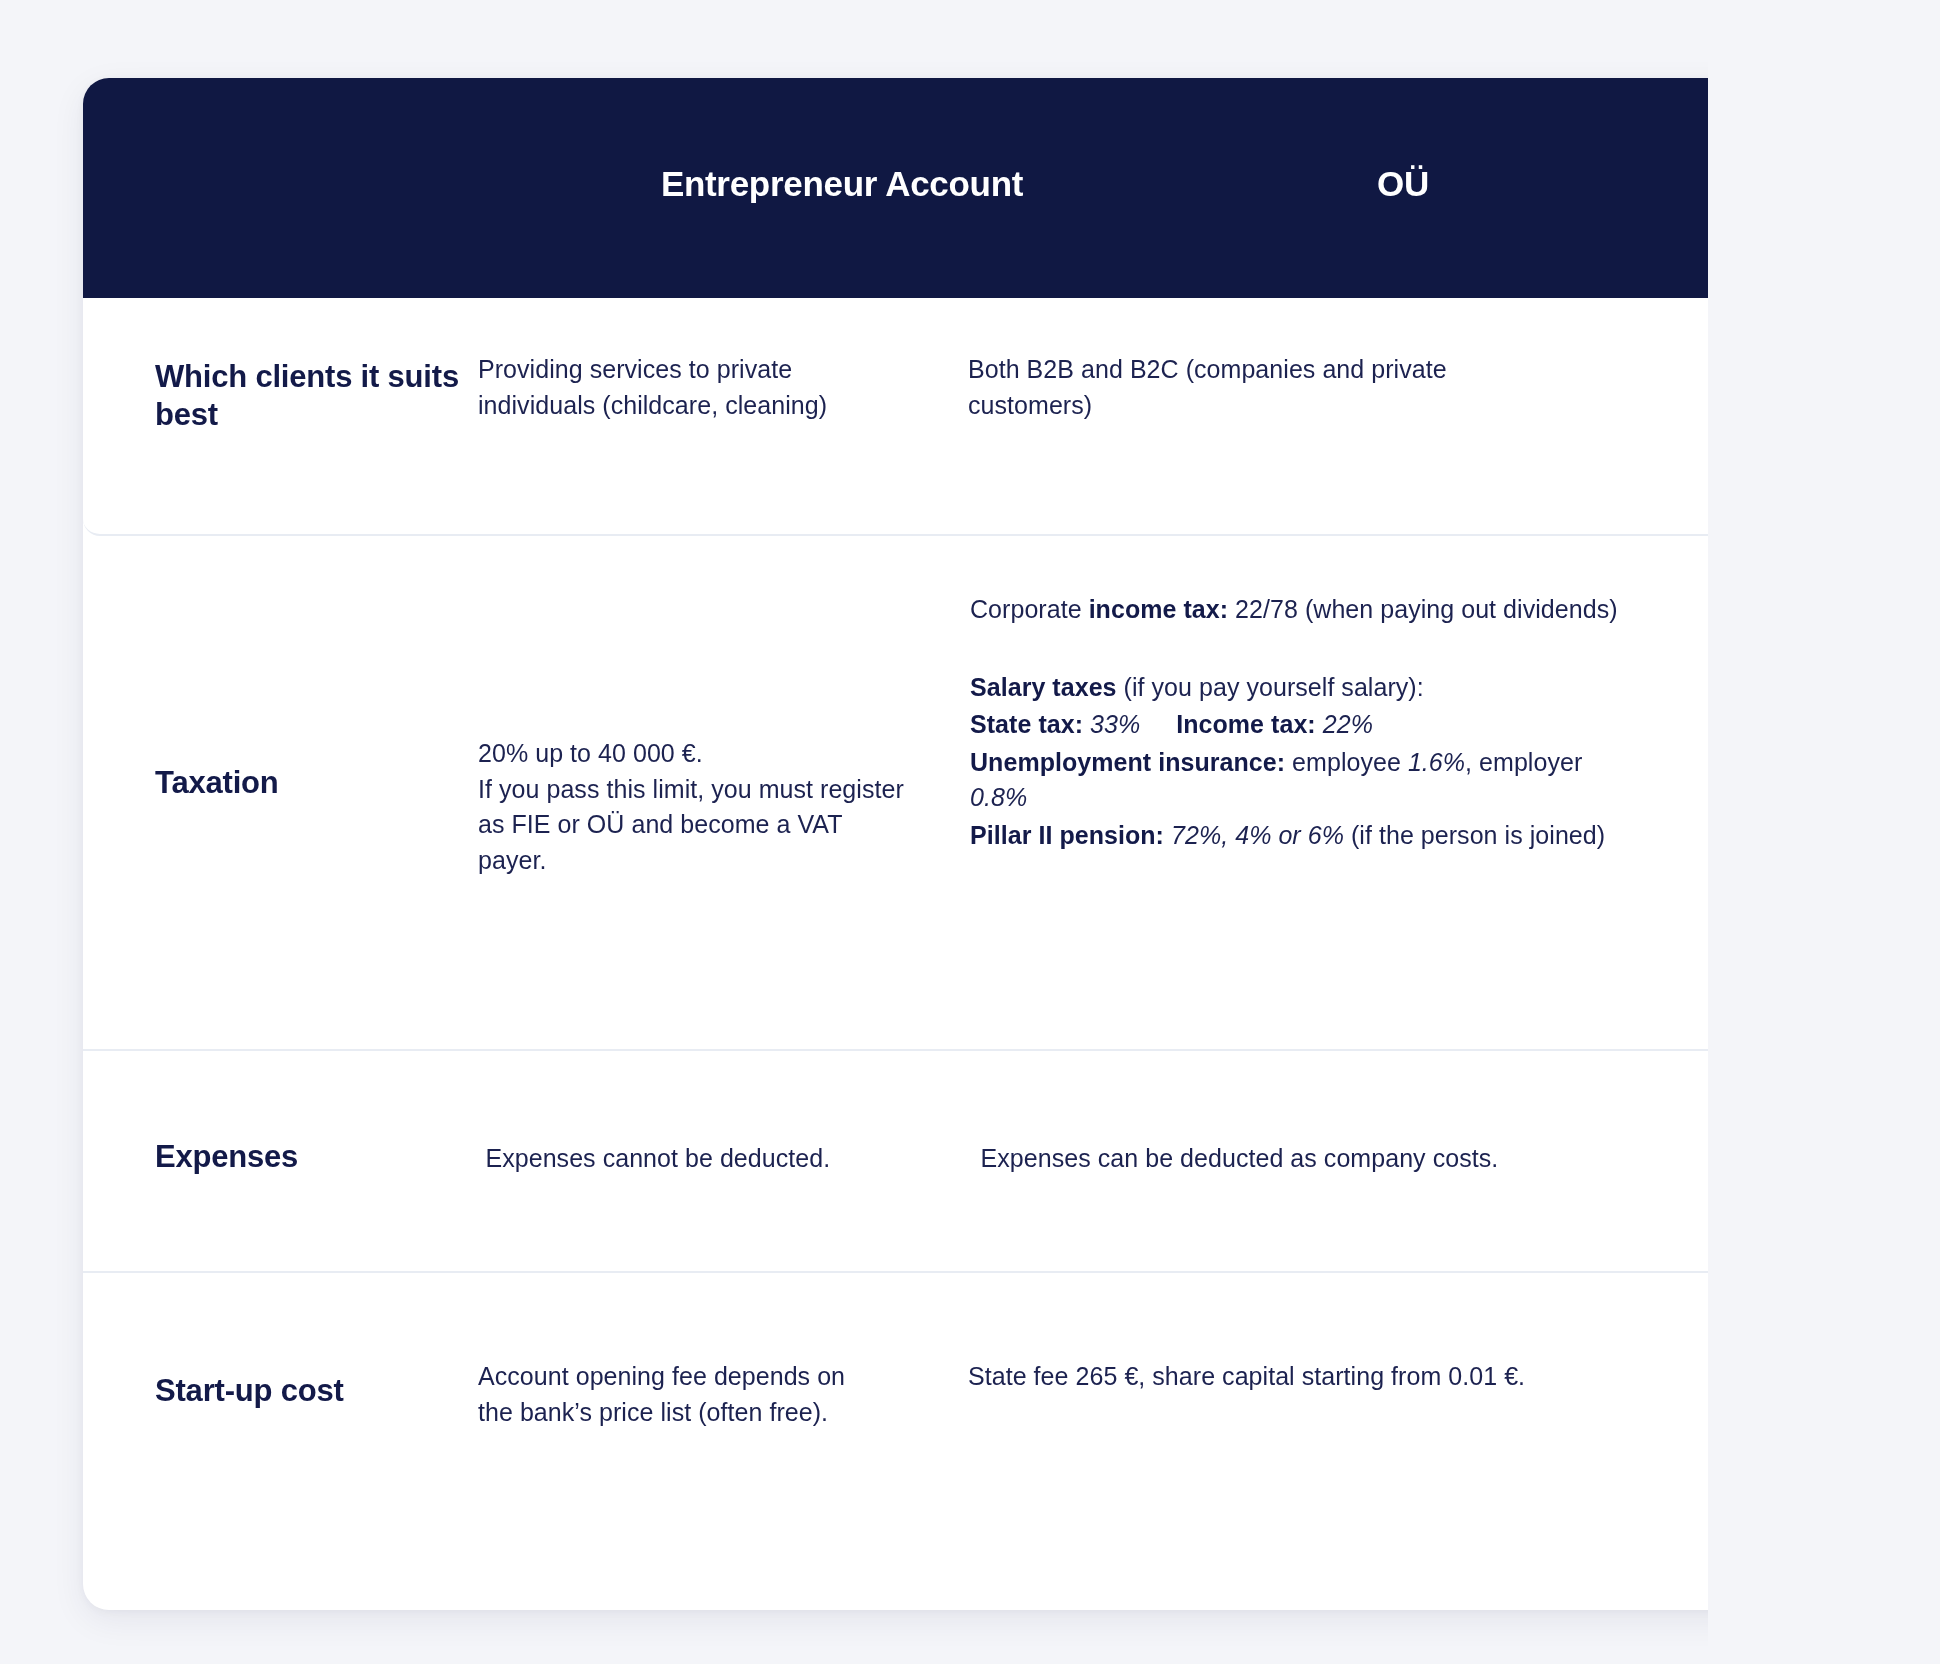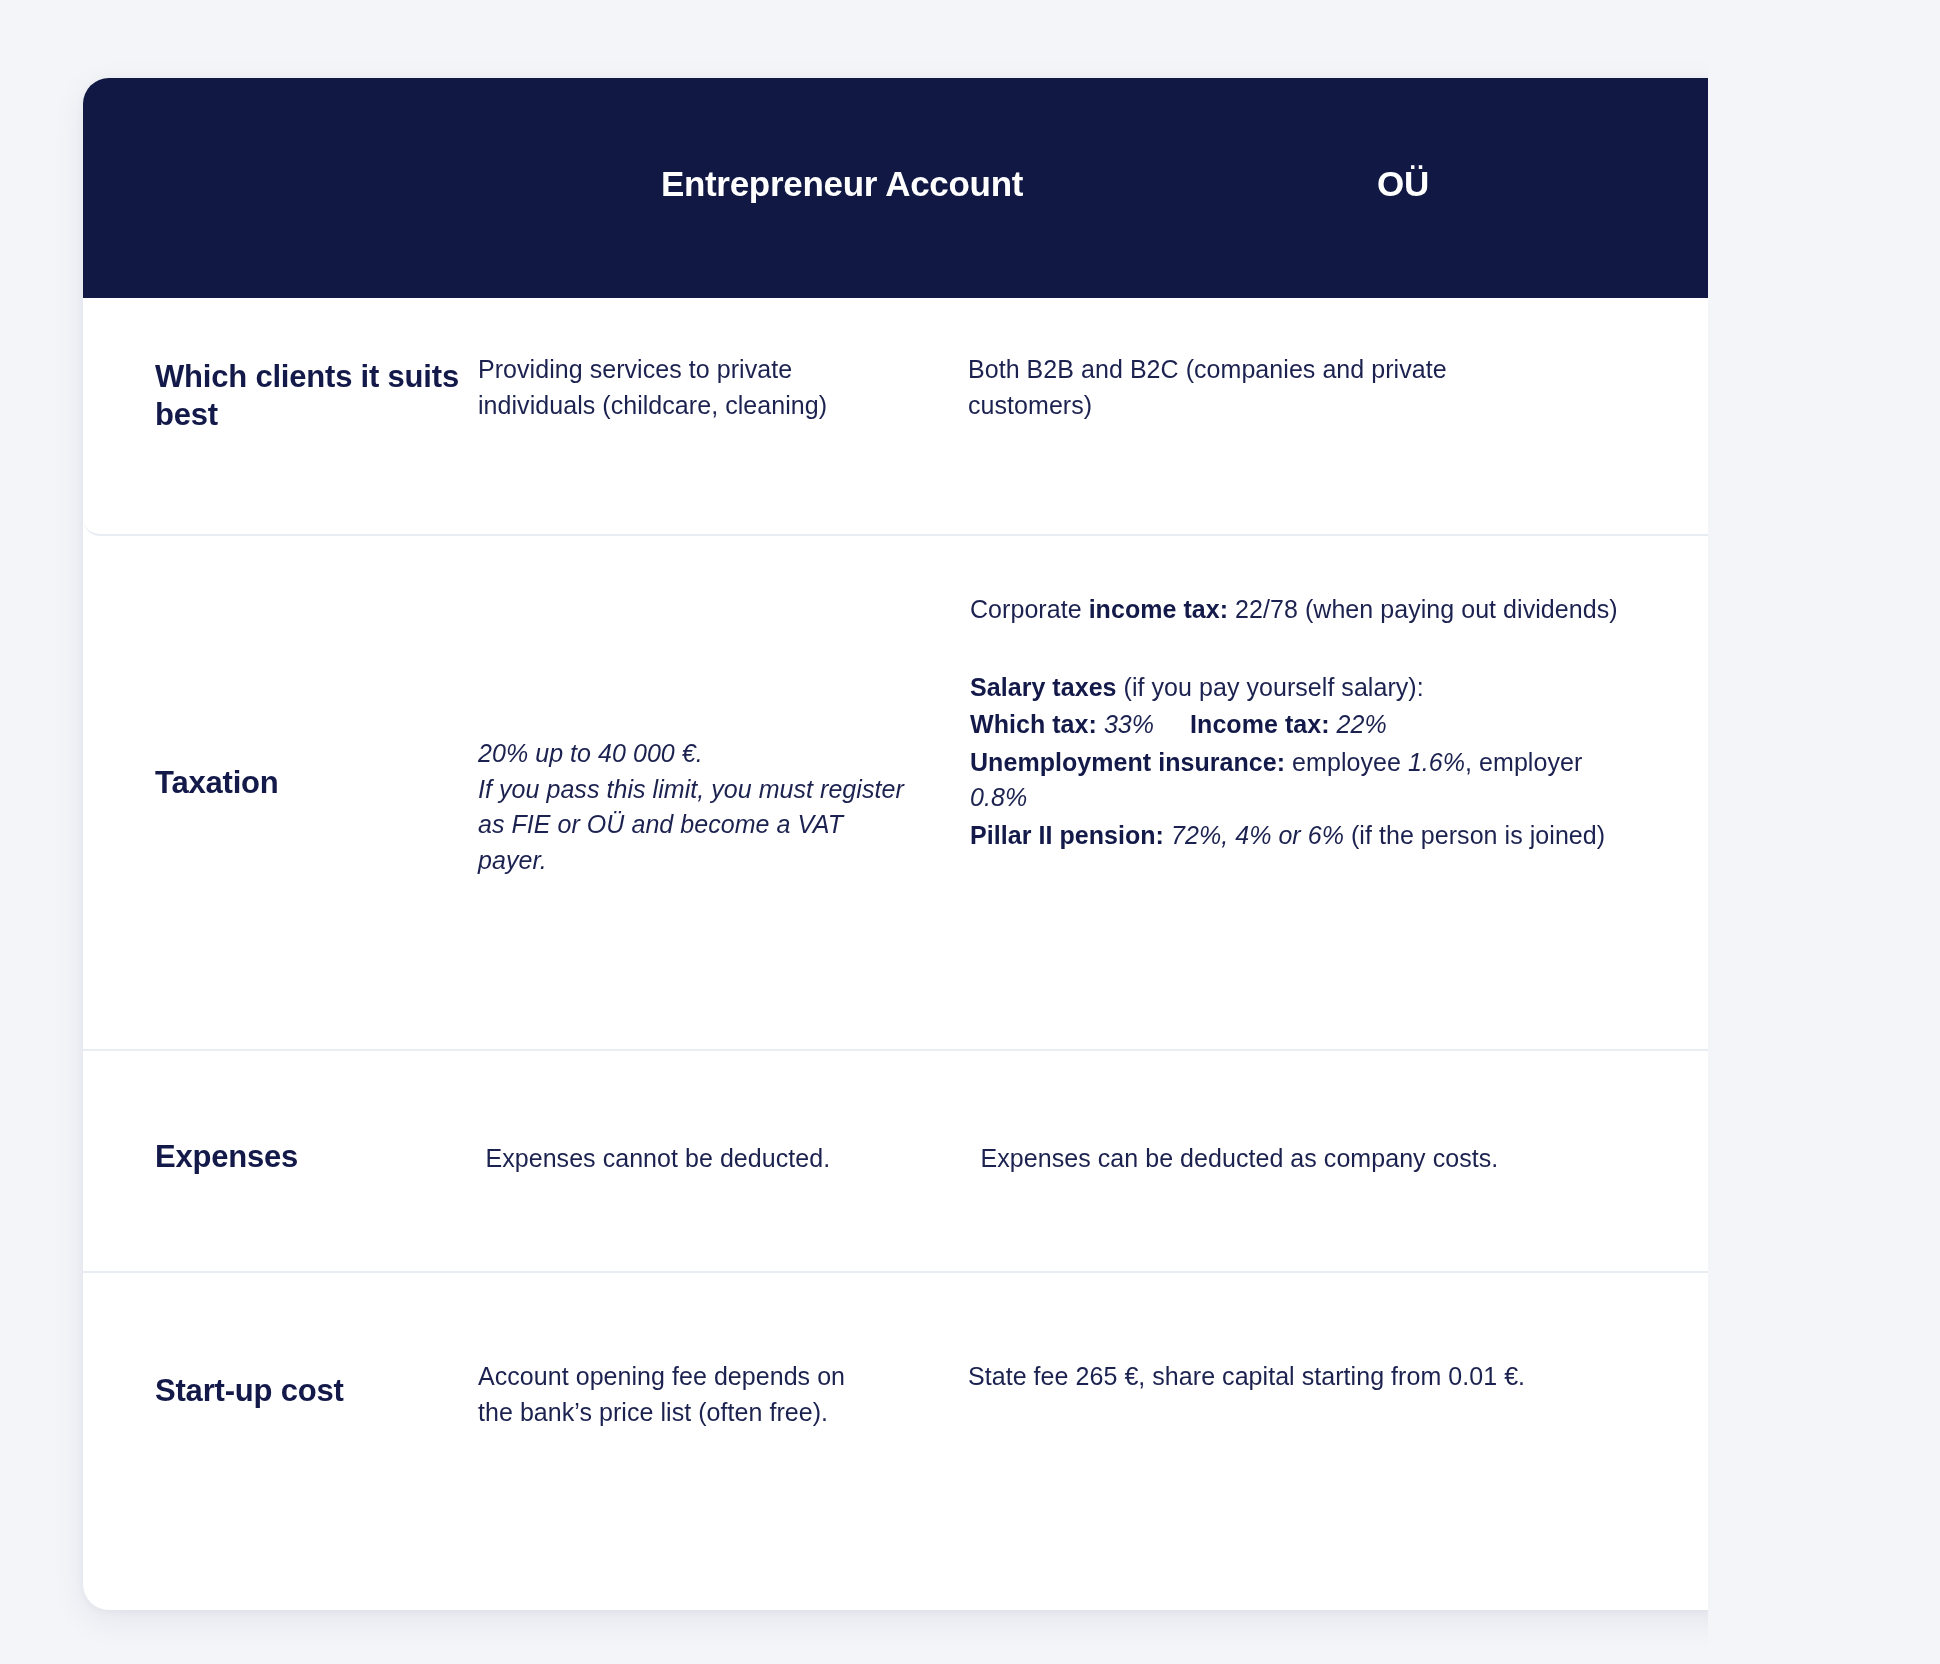--- a/index.html
+++ b/index.html
@@ -127,21 +127,21 @@
   .body-text i,
   .body-text em { font-style: italic; }
 
   
   .r1-label { top: 60px; left: 72px; }
   .r1-mid   { top: 54px; left: 0;  width: 420px; }
   .r1-right { top: 54px; left: 0;  width: 600px; }
 
   
   .r2-label { top: 228px; left: 72px; }
-  .r2-mid   { top: 200px; left: 0; width: 430px; font-style: italic; }
+  .r2-mid   { top: 200px; left: 0; width: 430px; }
   .r2-right { top: 54px;  left: 0; width: 660px; }
 
   .tax-block { margin: 2px; }
   .tax-gap { height: 38px; }
 
   
   .r3-label { top: 87px; left: 72px; }
   .r3-mid   { top: 90px; left: 0; width: 430px; }
   .r3-right { top: 90px; left: 0; width: 700px; }
 
@@ -198,21 +198,21 @@
               <span>Corporate </span><b>income tax:</b><span> 22/78 (when paying out dividends)</span>
             </div>
 
             <div class="tax-gap"></div>
 
             <div class="tax-block">
               <b>Salary taxes</b><span> (if you pay yourself salary):</span>
             </div>
 
             <div class="tax-block nowrap">
-              <b>Which tax:</b>
+              <b>State tax:</b>
               <i>33%</i><span class="tab-gap"></span><b>Income tax:</b>
               <i>22%</i>
             </div>
 
             <div class="tax-block">
               <b>Unemployment insurance:</b><span> employee </span><i>1.6%</i><span>, employer </span><i>0.8%</i>
             </div>
 
             <div class="tax-block">
               <b>Pillar II pension:</b><i> 72%, 4% or 6%</i><span> (if the person is joined)</span>

